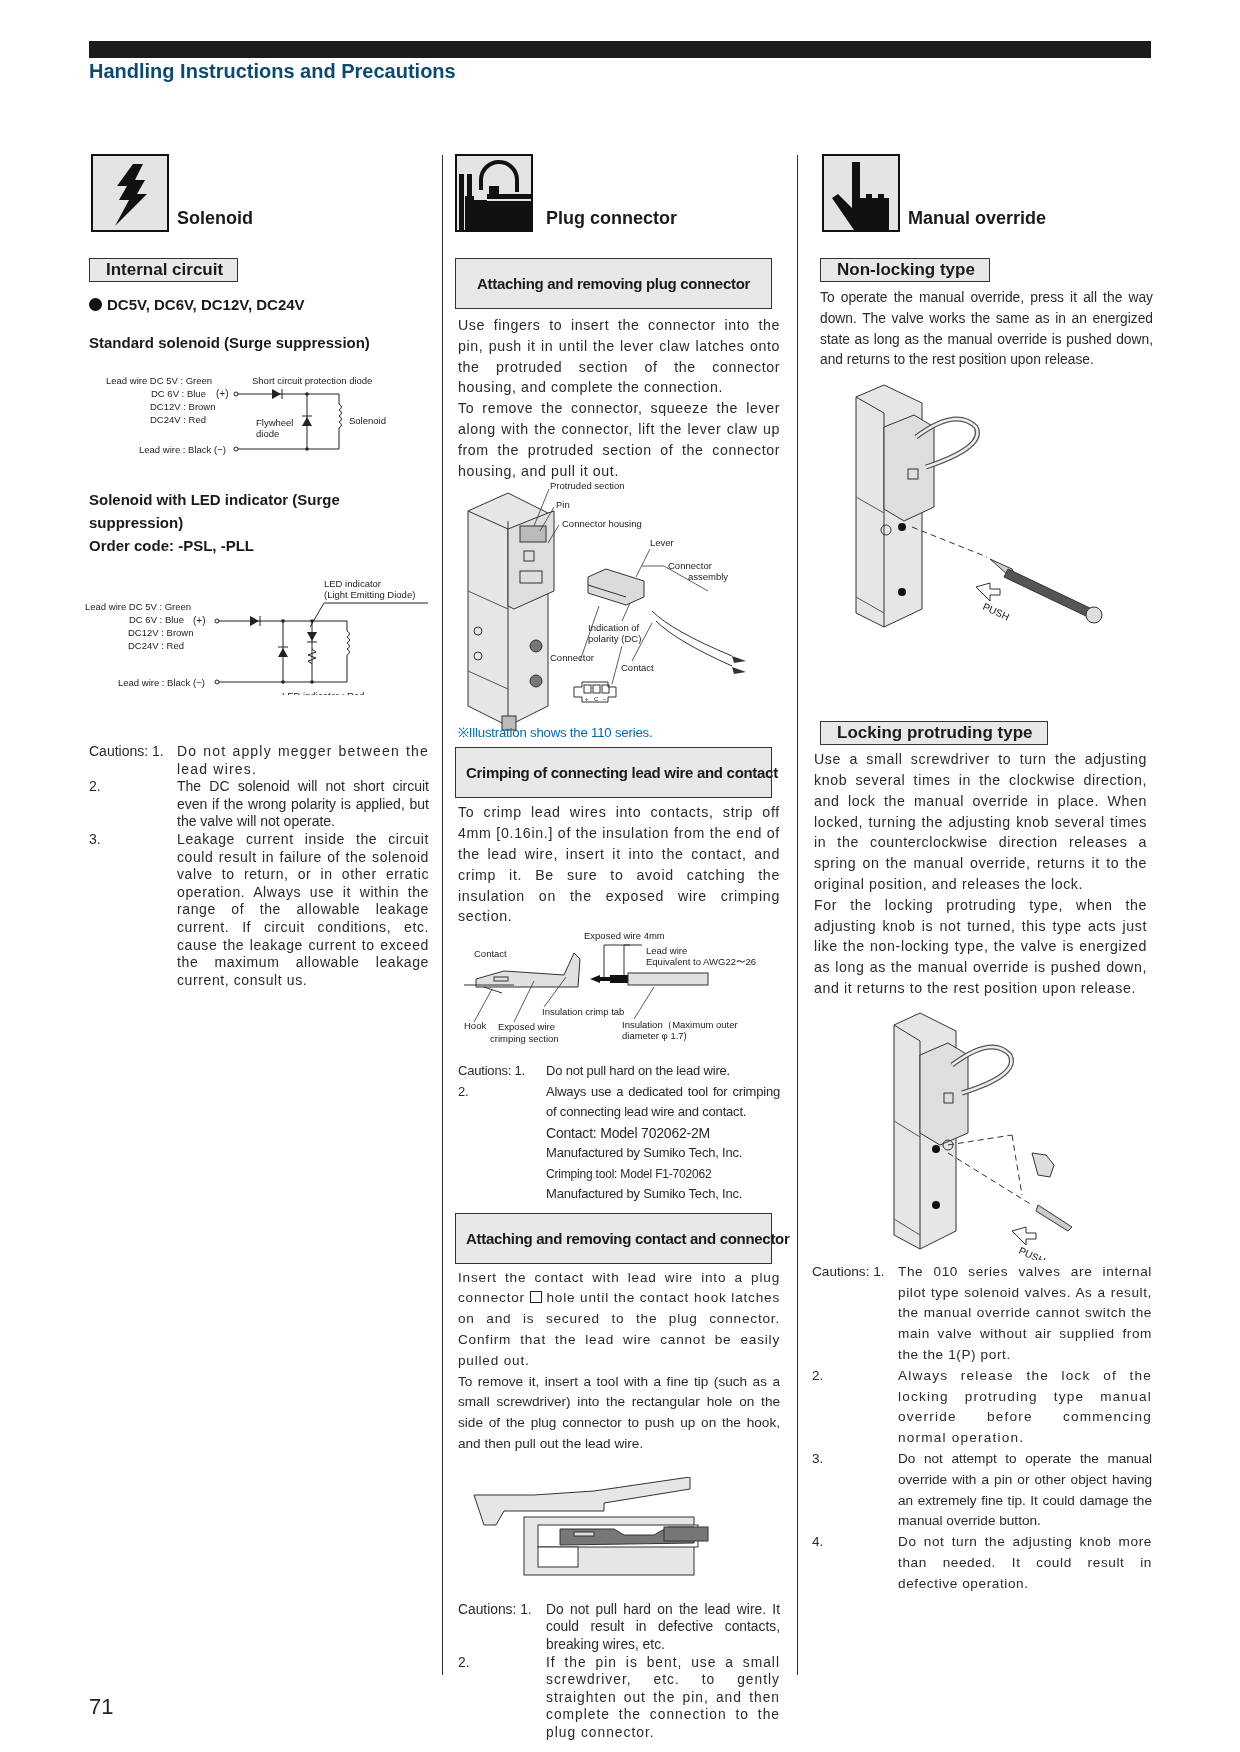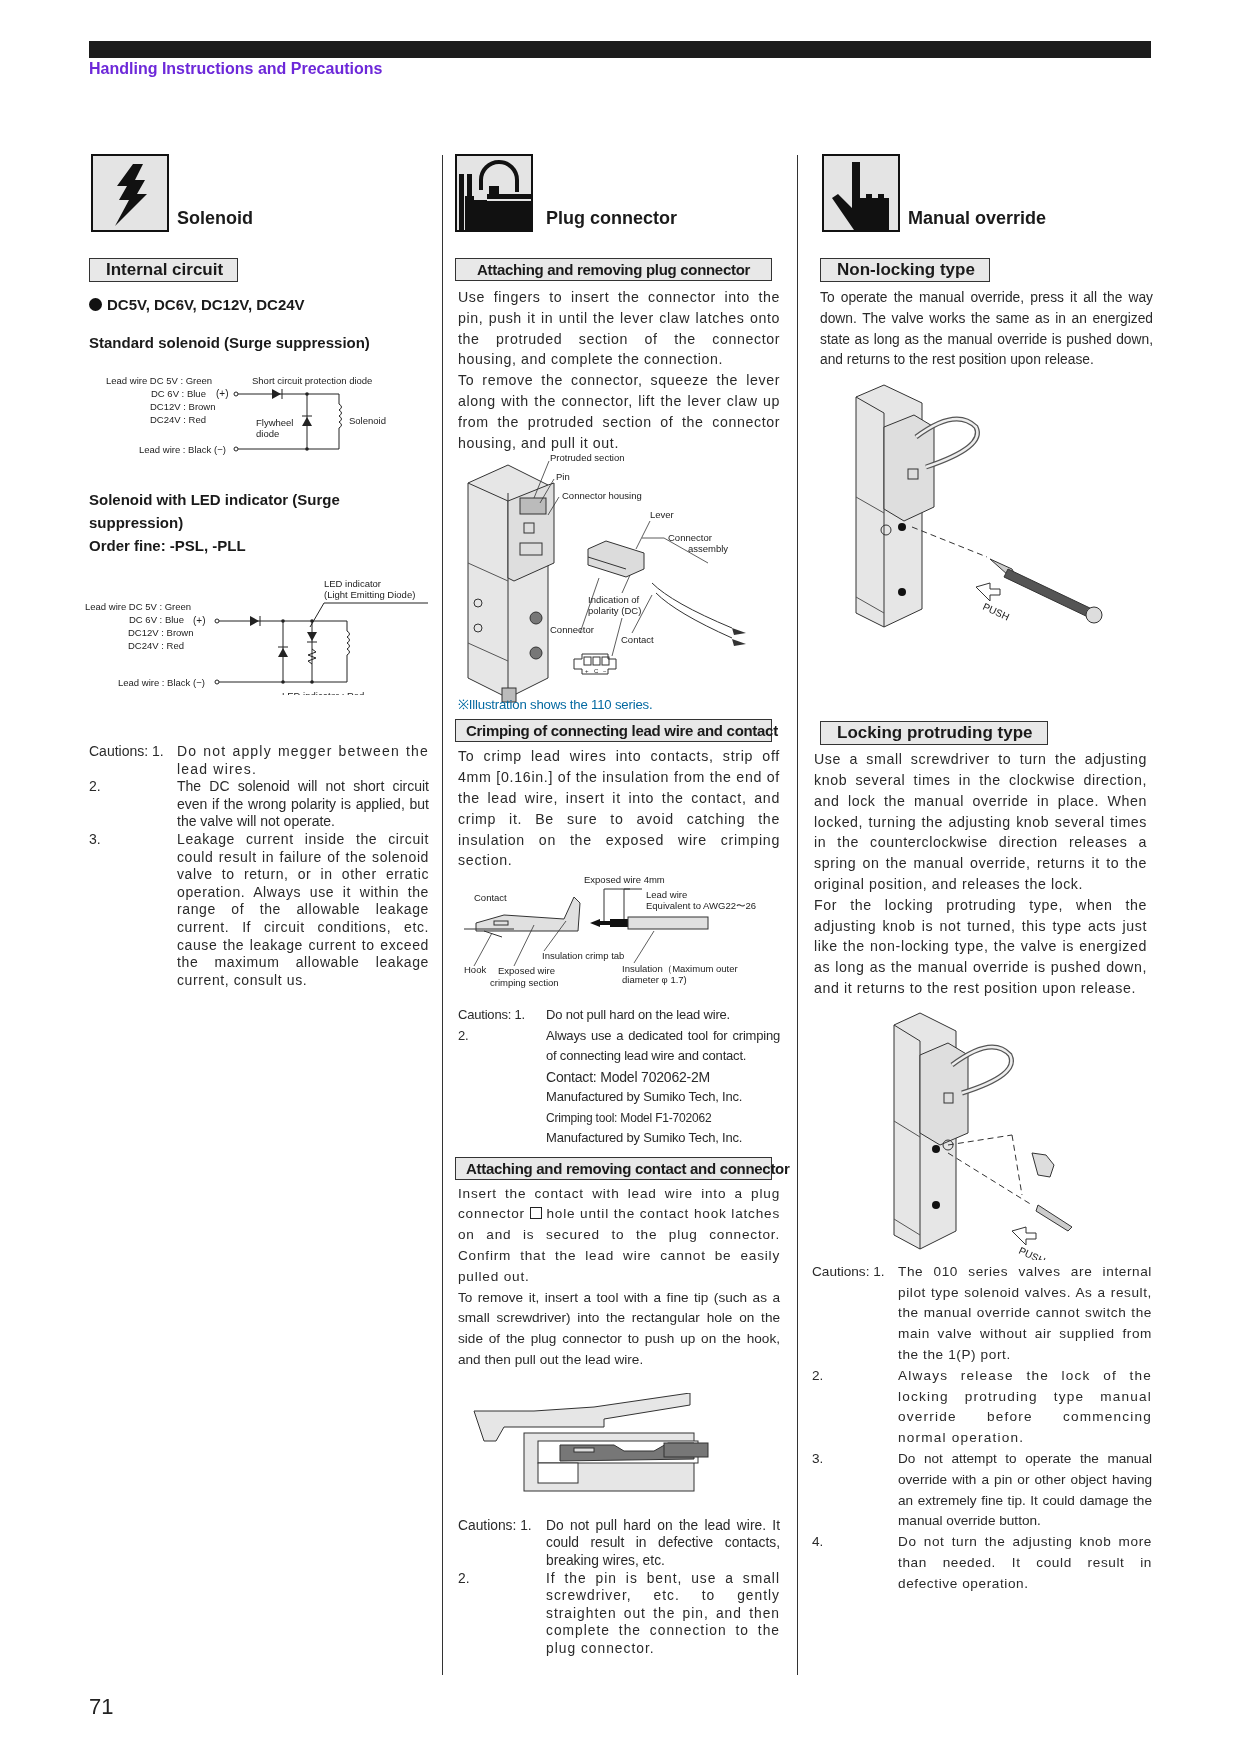--- a/index.html
+++ b/index.html
@@ -1,29 +1,29 @@
 <!DOCTYPE html>
 <html><head>
 <meta charset="utf-8">
 <style>
   * { box-sizing: border-box; margin: 0; padding: 0; }
   html, body { width: 1240px; height: 1752px; background: #ffffff; }
   body { position: relative; font-family: "Liberation Sans", sans-serif; color: #1a1a1a; overflow: hidden; }
   .topbar { position: absolute; left: 89px; top: 41px; width: 1062px; height: 17px; background: #1c1c1c; }
-  .page-title { position: absolute; left: 89px; top: 60px; font-size: 16px; font-weight: bold; color: #6d28d9; }
+  .page-title { position: absolute; left: 89px; top: 60px; font-size: 20px; font-weight: bold; color: #0c4a6e; }
   .col-divider { position: absolute; width: 1px; background: #333; }
   .col { position: absolute; top: 150px; }
   .col1 { left: 89px; width: 340px; }
   .col2 { left: 458px; width: 322px; }
   .col3 { left: 812px; width: 340px; }
   .sec-head { position: relative; height: 78px; }
   .icon-box { position: absolute; left: 2px; top: 4px; width: 78px; height: 78px; border: 2px solid #111; background: #e4e4e4; }
   .sec-title { position: absolute; left: 88px; top: 58px; font-size: 18px; font-weight: bold; color: #1a1a1a; white-space: nowrap; }
   .boxhead { display: inline-block; border: 1px solid #333; background: #e8e8e8; font-weight: bold; font-size: 17px; padding: 1px 14px 1px 16px; white-space: nowrap; color: #1a1a1a; }
-  .boxhead.narrow { font-family: "Liberation Sans", sans-serif; font-size: 15.5px; letter-spacing: -0.3px; transform: scaleX(0.92); transform-origin: left; padding: 2px 10px; }
+  .boxhead.narrow { font-family: "Liberation Sans", sans-serif; font-size: 15.5px; letter-spacing: -0.3px; transform: scaleX(0.92); transform-origin: left; padding: 16px 10px; }
   .para { font-size: 14.2px; line-height: 20.8px; color: #2a2a2a; text-align: justify; }
   .para p { margin: 0; }
   .bullet-line { font-size: 15px; font-weight: bold; margin-top: 18px; display: flex; align-items: center; }
   .dot { display: inline-block; width: 13px; height: 13px; border-radius: 50%; background: #111; margin-right: 5px; }
   .subhead { font-size: 15px; font-weight: bold; line-height: 23px; }
   .cautions { font-size: 14px; line-height: 17.6px; color: #2a2a2a; }
   .caut-row { display: flex; }
   .caut-label { width: 88px; text-align: left; font-weight: normal; flex: none; padding-right: 4px; }
   .caut-text { flex: 1; text-align: justify; }
   svg text { font-family: "Liberation Sans", sans-serif; fill: #222; }
@@ -79,21 +79,21 @@
     <text x="167" y="62" font-size="9.5">Flywheel</text>
     <text x="167" y="73" font-size="9.5">diode</text>
     <text x="260" y="60" font-size="9.5">Solenoid</text>
     <circle cx="147" cy="85" r="2" fill="none" stroke="#222"></circle>
     <line x1="149" y1="85" x2="250" y2="85" stroke="#222"></line>
     <circle cx="218" cy="85" r="1.8" fill="#222"></circle>
     <text x="50" y="89" font-size="9.5">Lead wire : Black (−)</text>
   </svg>
 
   <div class="subhead" style="margin-top:24px;">Solenoid with LED indicator (Surge suppression)</div>
-  <div class="subhead">Order fine: -PSL, -PLL</div>
+  <div class="subhead">Order code: -PSL, -PLL</div>
 
   <svg width="350" height="130" style="margin-top:8px; display:block; margin-left:-4px;">
     <text x="239" y="22" font-size="9.5">LED indicator</text>
     <text x="239" y="33" font-size="9.5">(Light Emitting Diode)</text>
     <line x1="239" y1="38" x2="343" y2="38" stroke="#222"></line>
     <line x1="239" y1="38" x2="225" y2="62" stroke="#222"></line>
     <text x="0" y="45" font-size="9.5">Lead wire DC  5V : Green</text>
     <text x="44" y="58" font-size="9.5">DC  6V : Blue</text>
     <text x="108" y="59" font-size="10">(+)</text>
     <text x="43" y="71" font-size="9.5">DC12V : Brown</text>

